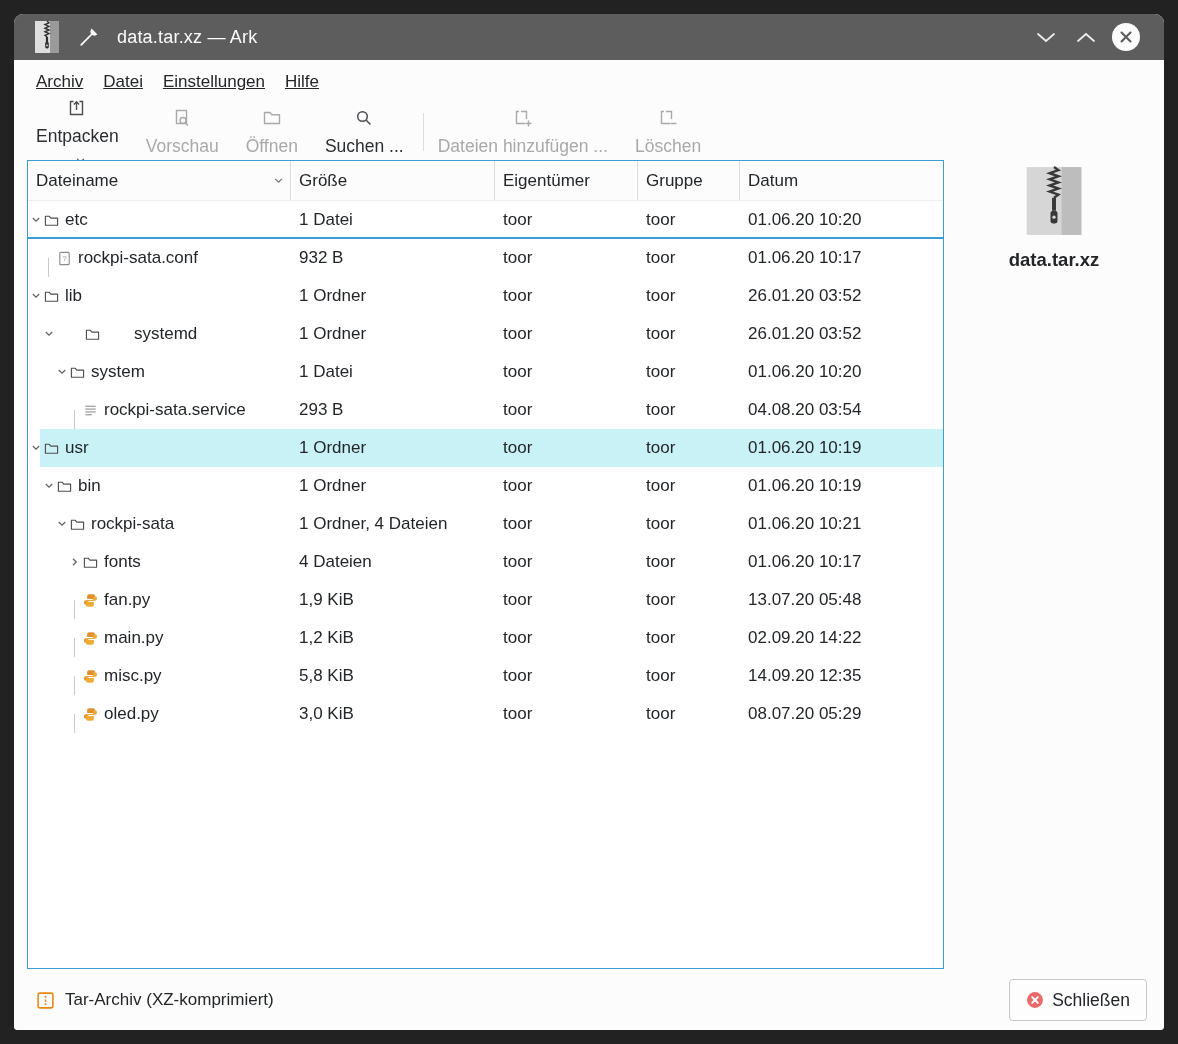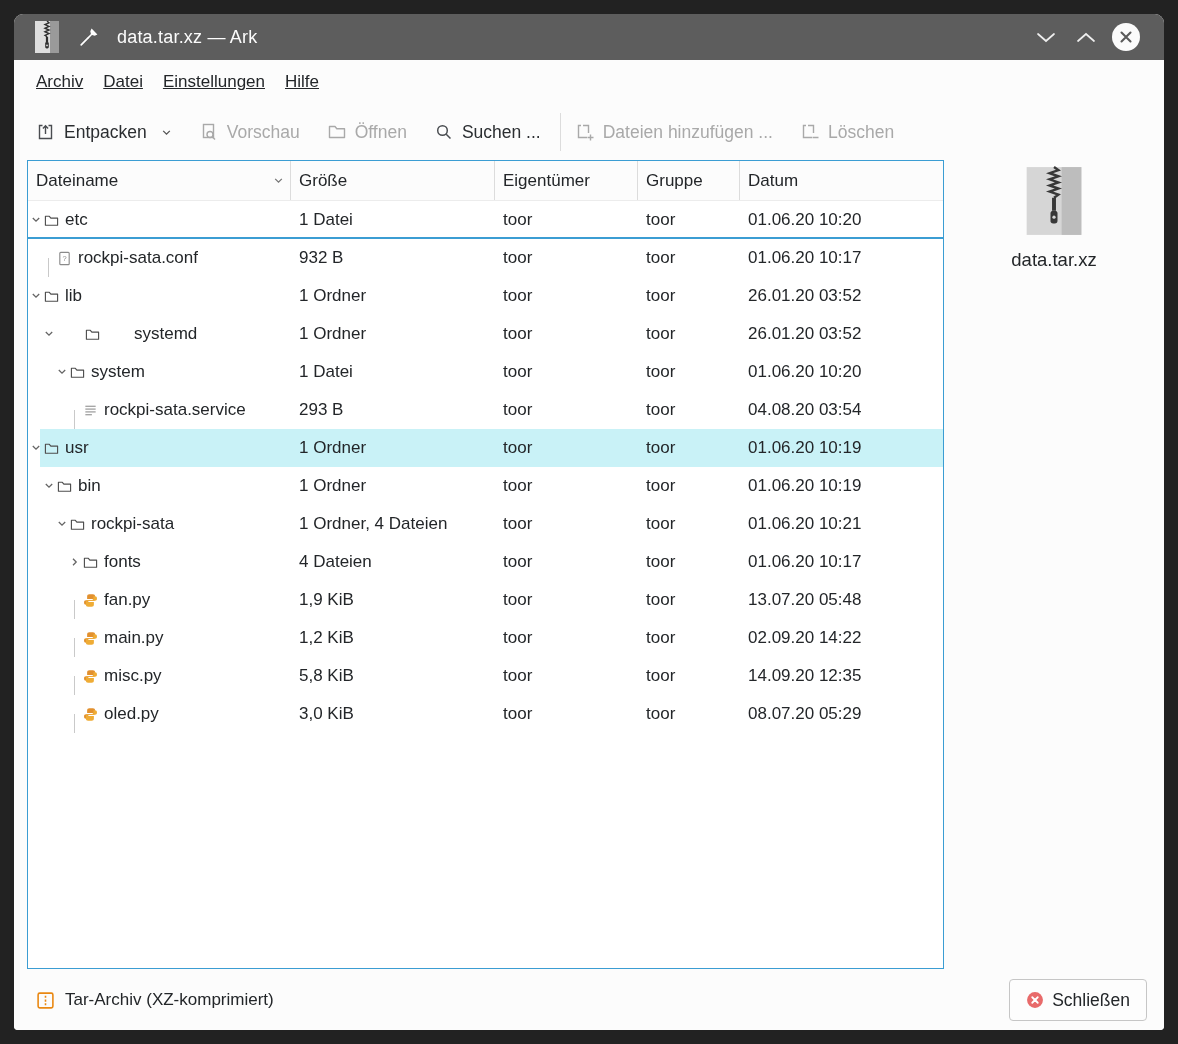--- a/index.html
+++ b/index.html
@@ -29,21 +29,21 @@
   
   .menubar { height:44px; display:flex; align-items:center; padding-left:12px; flex:none;
              background:#fcfcfc; font-size:17px; }
   .menu-item { padding:4px 10px; color:#232629; cursor:pointer; border:none; background:none;
                font-size:17px; font-family:inherit;text-decoration:underline; }
   
   .toolbar { height:56px; display:flex; align-items:center; padding-left:22px; flex:none;
              background:#fcfcfc; font-size:17.5px; }
   .tool-item { display:flex; align-items:center; gap:8px; border:none; background:none;
                font-size:17.5px; font-family:inherit; color:#2b2e31; cursor:pointer;
-               margin-right:27px; }
+               margin-right:27px;flex-direction:column; }
   .tool-item svg.glyph { flex:none; }
   .tool-item.disabled { color: var(--disabled-text,#a9a9a9); }
   .tool-item.disabled svg.glyph { stroke: var(--disabled-text,#a9a9a9); }
   .tool-item svg.glyph { stroke:#4a4d51; }
   .tool-sep { width:1px; height:38px; background:#dcdcdc; margin:0 14px 0 -8px; flex:none; }
   
   .main { flex:1; display:flex; align-items:stretch; background:#fcfcfc; }
   .table {
     width:917px; margin-left:13px; height:809px; flex:none;
     border:1px solid var(--accent-border,#3b9dd3); background:#fff;
@@ -71,21 +71,21 @@
   .branch { width:11px; flex:none; position:relative; }
   .branch::before { content:""; position:absolute; left:5px; top:0; height:19px;
                     border-left:1px solid #c9c9c9; }
   .branch.tee::before { height:38px; }
   .branch::after { content:""; position:absolute; left:5px; top:19px; width:5px;
                    border-top:1px solid #c9c9c9; }
   .fileicon { width:15px; flex:none; margin:0 6px 0 3px; display:flex; align-items:center; }
   
   .side { flex:1; display:flex; flex-direction:column; align-items:center; padding-top:5px; }
   .side .bigicon { width:70px; height:72px; }
-  .side .fname { margin-top:12px; font-size:18.5px; font-weight:400; color:#232629; }
+  .side .fname { margin-top:12px; font-size:18.5px; font-weight:700; color:#232629; }
   
   .statusbar { height:60px; flex:none; display:flex; align-items:center;
                padding:0 17px 0 22px; background:#fcfcfc; font-size:17px; }
   .statusbar .sicon { margin-right:10px; display:flex; }
   .statusbar .spacer { flex:1; }
   .close-btn { display:flex; align-items:center; gap:8px; height:42px; padding:0 16px;
                background:#fdfdfd; border:1px solid #c6c6c6; border-radius:4px;
                font-size:17.5px; font-family:inherit; color:#232629; cursor:pointer; }
   svg { display:block; }
 </style>

